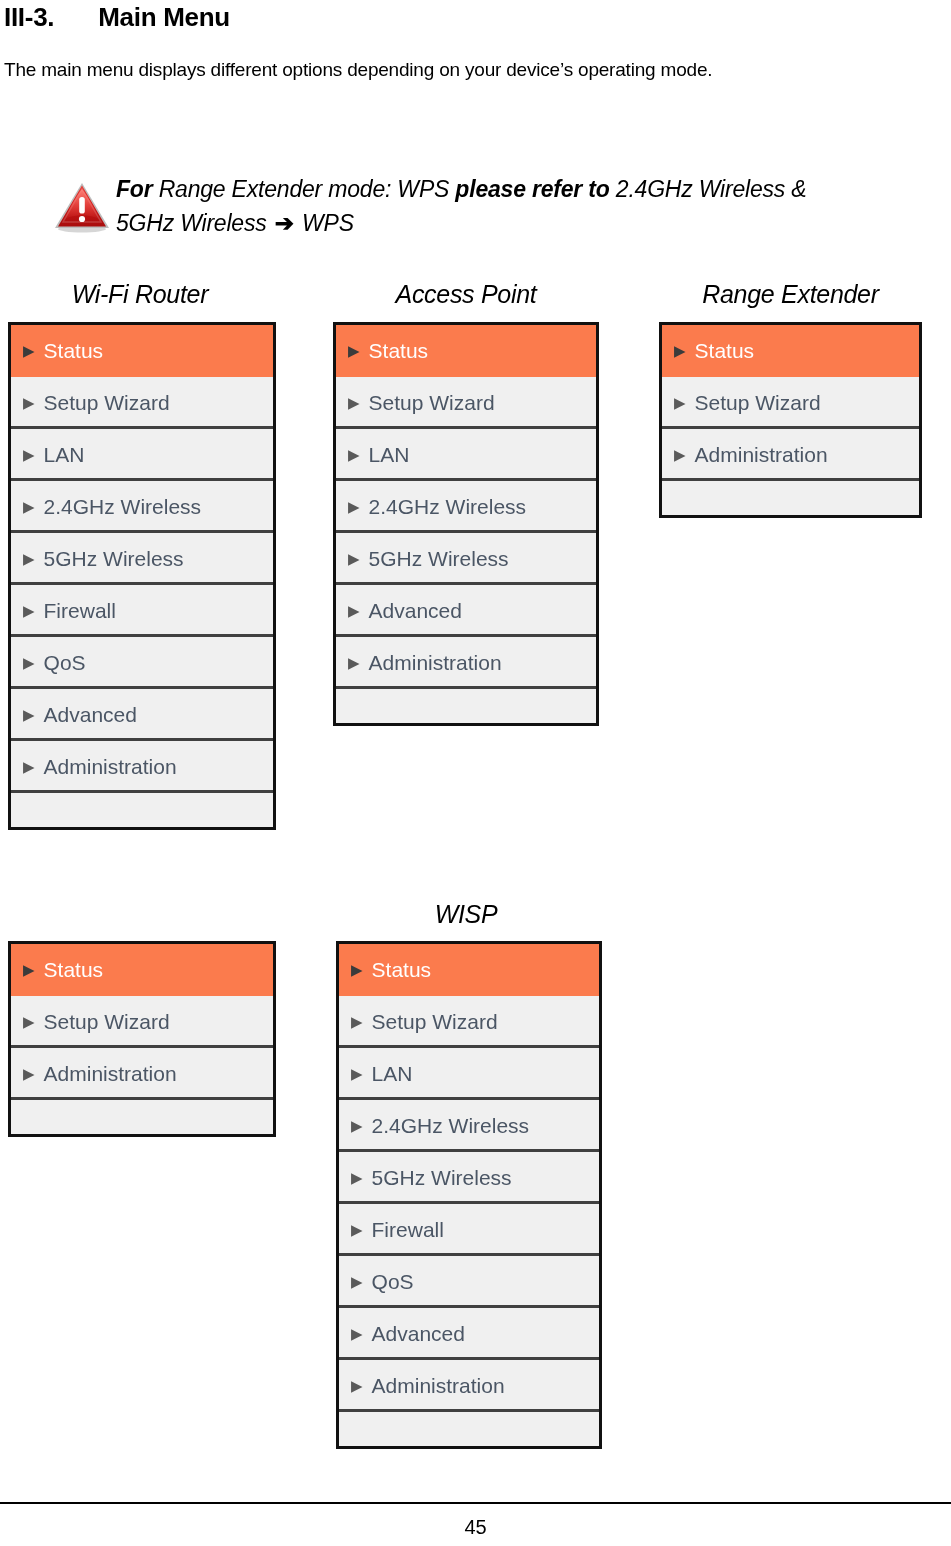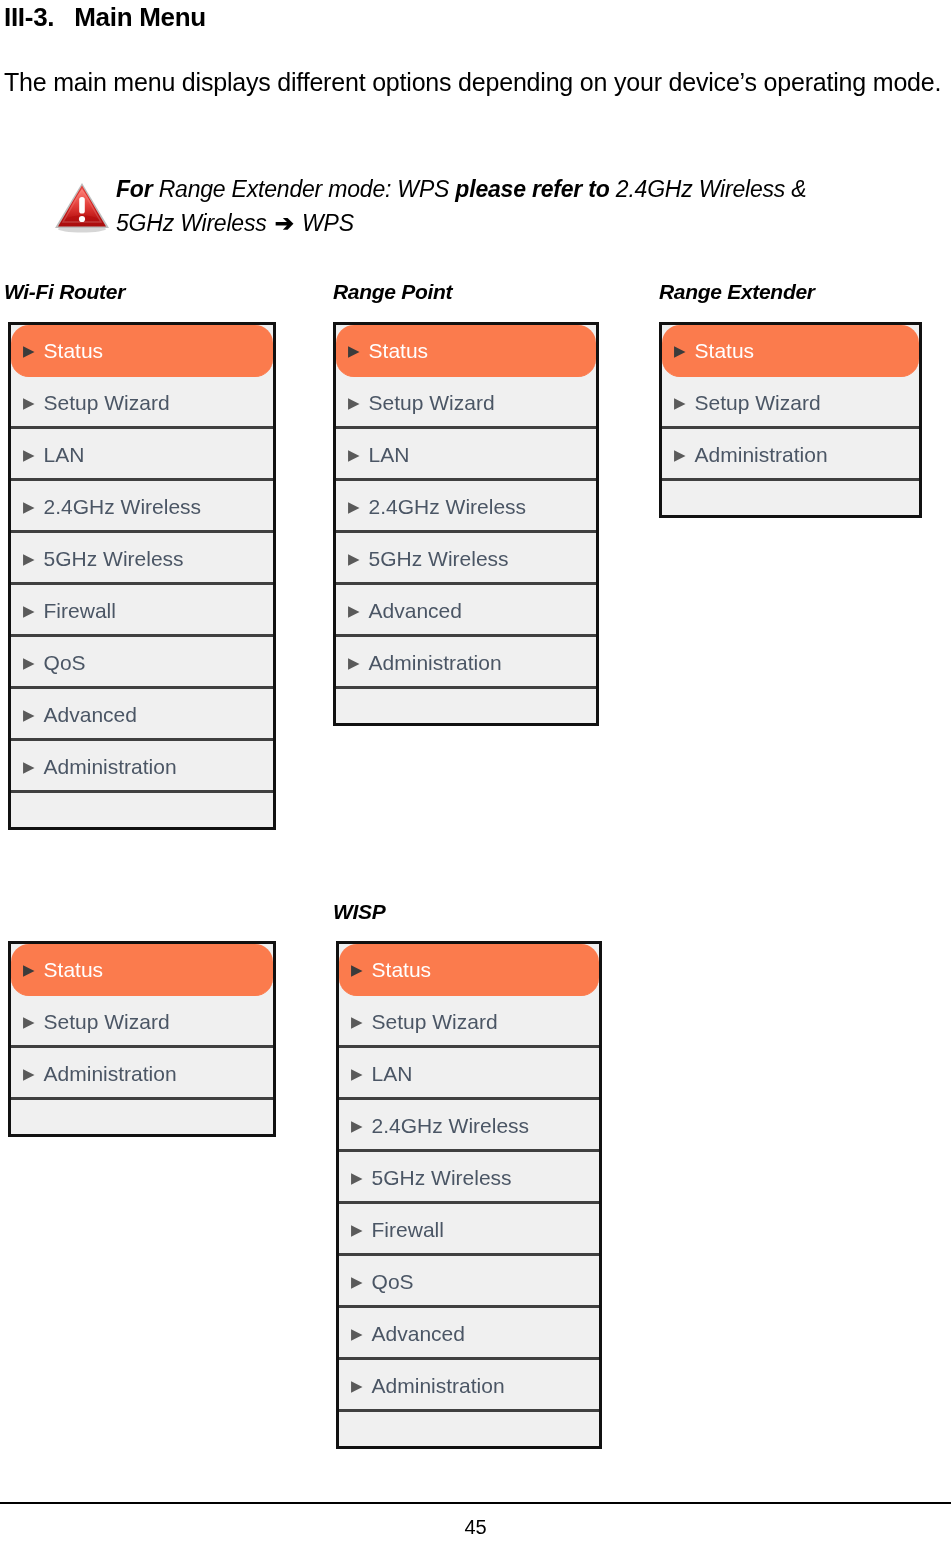--- a/index.html
+++ b/index.html
@@ -26,29 +26,29 @@
   .heading {
     position: absolute;
     left: 4px;
     top: 2px;
     font-size: 26px;
     font-weight: bold;
     letter-spacing: -0.3px;
     white-space: nowrap;
   }
   .heading .num { display: inline-block; }
-  .heading .ttl { display: inline-block; margin-left: 20px; }
+  .heading .ttl { display: inline-block; margin-left: 44px; }
 
   
   .intro {
     position: absolute;
     left: 4px;
-    top: 64px;
+    top: 52px;
     width: 940px;
-    font-size: 25px;
+    font-size: 19px;
     line-height: 36px;
     letter-spacing: -0.2px;
   }
 
   
   .note-wrap {
     position: absolute;
     left: 52px;
     top: 176px;
     width: 899px;
@@ -76,26 +76,26 @@
   .arrow-glyph {
     font-style: normal;
     font-weight: bold;
     font-size: 23px;
     padding: 0 2px;
   }
 
   
   .col-title {
     position: absolute;
-    font-size: 21px;
-    font-weight: bold;
+    font-size: 25px;
+    font-weight: normal;
     font-style: italic;
     letter-spacing: -0.3px;
     white-space: nowrap;
-    text-align: left;
+    text-align: center;
   }
 
   .menu-box {
     position: absolute;
     box-sizing: border-box;
     border: 3px solid #111111;
     border-top-width: 3px;
     background: #f0f0f0;
   }
   .menu-row {
@@ -107,21 +107,20 @@
     color: #4b5665;
     border-bottom: 3px solid #404040;
     white-space: nowrap;
     overflow: hidden;
   }
   .menu-row:last-child { border-bottom: none; }
   .menu-row.active {
     background: #fb7b4d;
     color: #ffffff;
     border-bottom: 1px solid #fb7b4d;
-    border-radius: 18px;
   }
   .menu-row.blank { height: 34px; }
   .caret {
     display: inline-block;
     font-size: 15px;
     color: #5a5a5a;
     margin-right: 9px;
     vertical-align: 2px;
   }
   .menu-row.active .caret { color: #3b3b3b; }
@@ -178,21 +177,21 @@
       <circle cx="30" cy="41" r="3.1" fill="#ffffff"></circle>
     </svg>
     <div class="note-text">
       <span class="b">For</span><span> Range Extender mode: WPS </span><span class="b">please refer to</span><span> 2.4GHz Wireless &amp;</span>
       <span class="note-line2"><span>5GHz Wireless </span><span class="arrow-glyph">➔</span><span> WPS</span></span>
     </div>
   </div>
 
   <div class="col-title" style="left:4px; top:280px; width:272px;">Wi-Fi Router</div>
 
-  <div class="col-title" style="left:333px; top:280px; width:266px;">Range Point</div>
+  <div class="col-title" style="left:333px; top:280px; width:266px;">Access Point</div>
 
   <div class="col-title" style="left:659px; top:280px; width:263px;">Range Extender</div>
 
   <div class="menu-box" style="left:8px; top:322px; width:268px;">
     <div class="menu-row active"><span class="caret">▶</span><span class="lbl">Status</span></div>
     <div class="menu-row"><span class="caret">▶</span><span class="lbl">Setup Wizard</span></div>
     <div class="menu-row"><span class="caret">▶</span><span class="lbl">LAN</span></div>
     <div class="menu-row"><span class="caret">▶</span><span class="lbl">2.4GHz Wireless</span></div>
     <div class="menu-row"><span class="caret">▶</span><span class="lbl">5GHz Wireless</span></div>
     <div class="menu-row"><span class="caret">▶</span><span class="lbl">Firewall</span></div>

